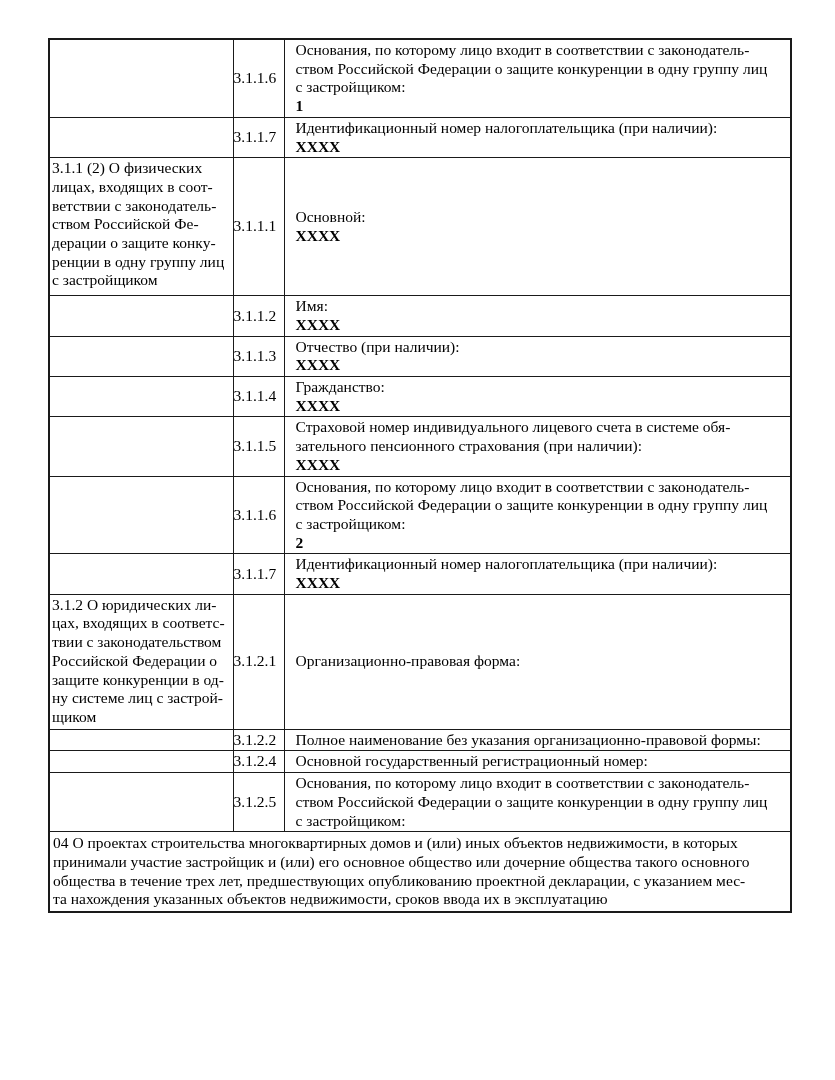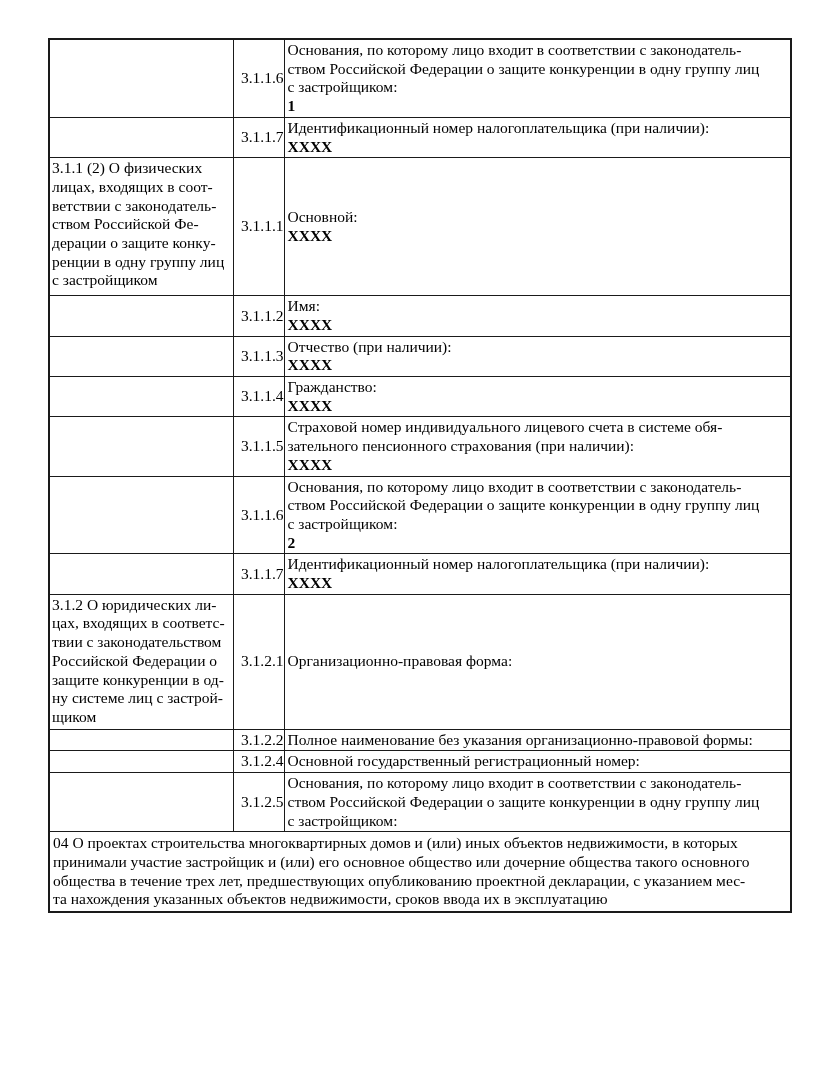--- a/index.html
+++ b/index.html
@@ -34,26 +34,26 @@
     padding: 1px 2px;
     vertical-align: middle;
     overflow: hidden;
   }
   td.c-section {
     vertical-align: top;
     white-space: pre;
     margin-top: 35px;
   }
   td.c-num {
-    text-align: right;
+    text-align: left;
     padding: 1px 0;
     white-space: nowrap;
   }
   td.c-content {
-    padding-left: 3px;
+    padding-left: 11px;
     margin-left: 44px;
   }
   .lbl {
     white-space: pre;
   }
   .val {
     font-weight: bold;
     white-space: pre;
   }
   td.c-footer {

